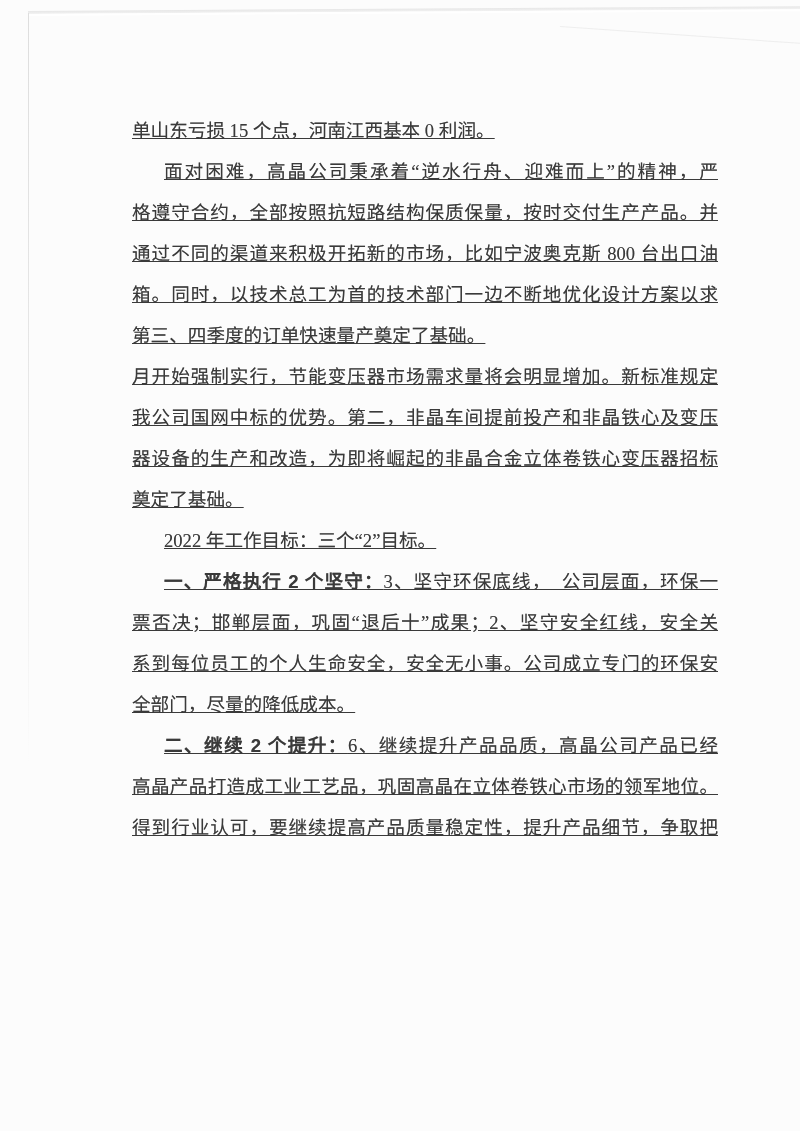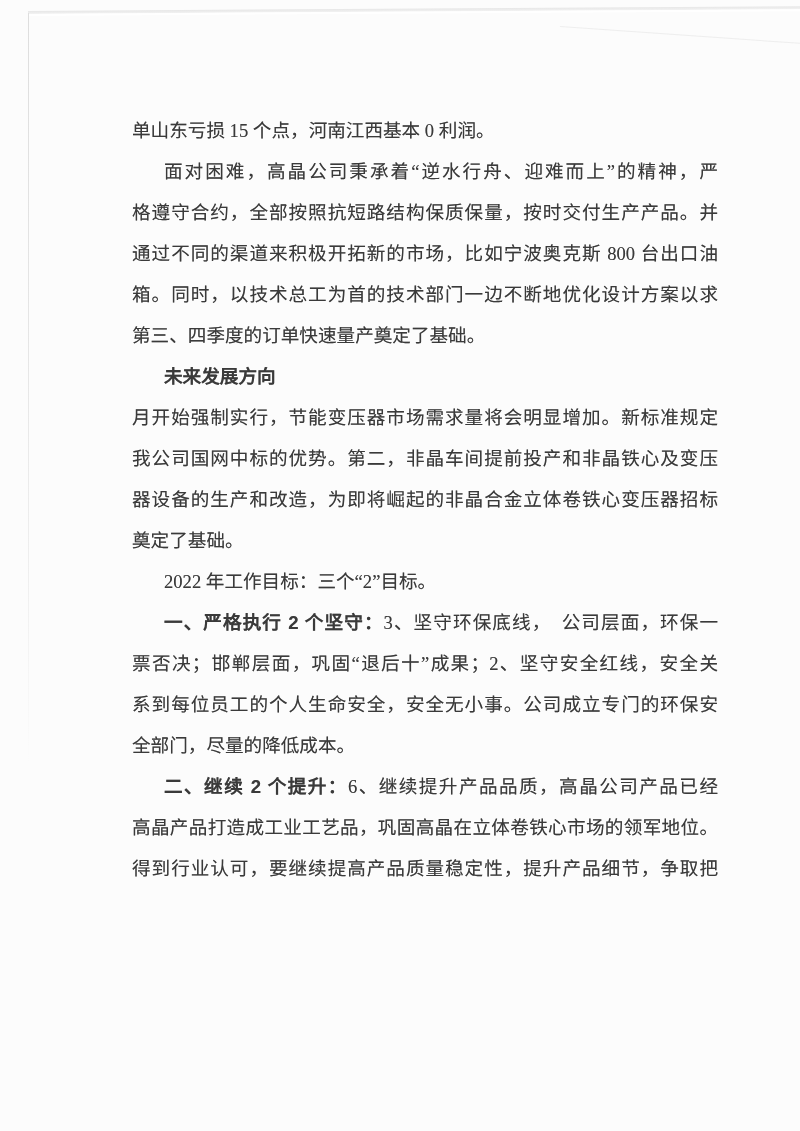--- a/index.html
+++ b/index.html
@@ -64,29 +64,28 @@
   }
 </style>
 </head>
 <body style="background-color: rgb(252, 252, 252);">
 
 <div class="page-root">
   <div class="edge-top"></div>
   <div class="edge-corner"></div>
   <div class="edge-left"></div>
 
-  <div class="doc" style="color: rgb(58, 58, 58);">
+  <div class="doc" style="color: rgb(58, 58, 58); text-decoration: underline;">
 
   <div class="line"><span>单山东亏损 15 个点，河南江西基本 0 利润。</span></div>
       <div class="line indent just"><span>面对困难，高晶公司秉承着“逆水行舟、迎难而上”的精神，严</span></div>
       <div class="line just"><span>格遵守合约，全部按照抗短路结构保质保量，按时交付生产产品。并</span></div>
       <div class="line just"><span>通过不同的渠道来积极开拓新的市场，比如宁波奥克斯 800 台出口油</span></div>
       <div class="line just"><span>箱。同时，以技术总工为首的技术部门一边不断地优化设计方案以求</span></div>
       <div class="line"><span>第三、四季度的订单快速量产奠定了基础。</span></div>
-      <div class="line indent"><span class="run-bold">未来发展方向</span></div>
       <div class="line just"><span>月开始强制实行，节能变压器市场需求量将会明显增加。新标准规定</span></div>
       <div class="line just"><span>我公司国网中标的优势。第二，非晶车间提前投产和非晶铁心及变压</span></div>
       <div class="line just"><span>器设备的生产和改造，为即将崛起的非晶合金立体卷铁心变压器招标</span></div>
       <div class="line"><span>奠定了基础。</span></div>
       <div class="line indent"><span>2022 年工作目标：三个“2”目标。</span></div>
       <div class="line indent just"><span class="run-bold">一、严格执行 2 个坚守：</span><span>3、坚守环保底线，　公司层面，环保一</span></div>
       <div class="line just"><span>票否决；邯郸层面，巩固“退后十”成果；2、坚守安全红线，安全关</span></div>
       <div class="line just"><span>系到每位员工的个人生命安全，安全无小事。公司成立专门的环保安</span></div>
       <div class="line"><span>全部门，尽量的降低成本。</span></div>
       <div class="line indent just"><span class="run-bold">二、继续 2 个提升：</span><span>6、继续提升产品品质，高晶公司产品已经</span></div>

